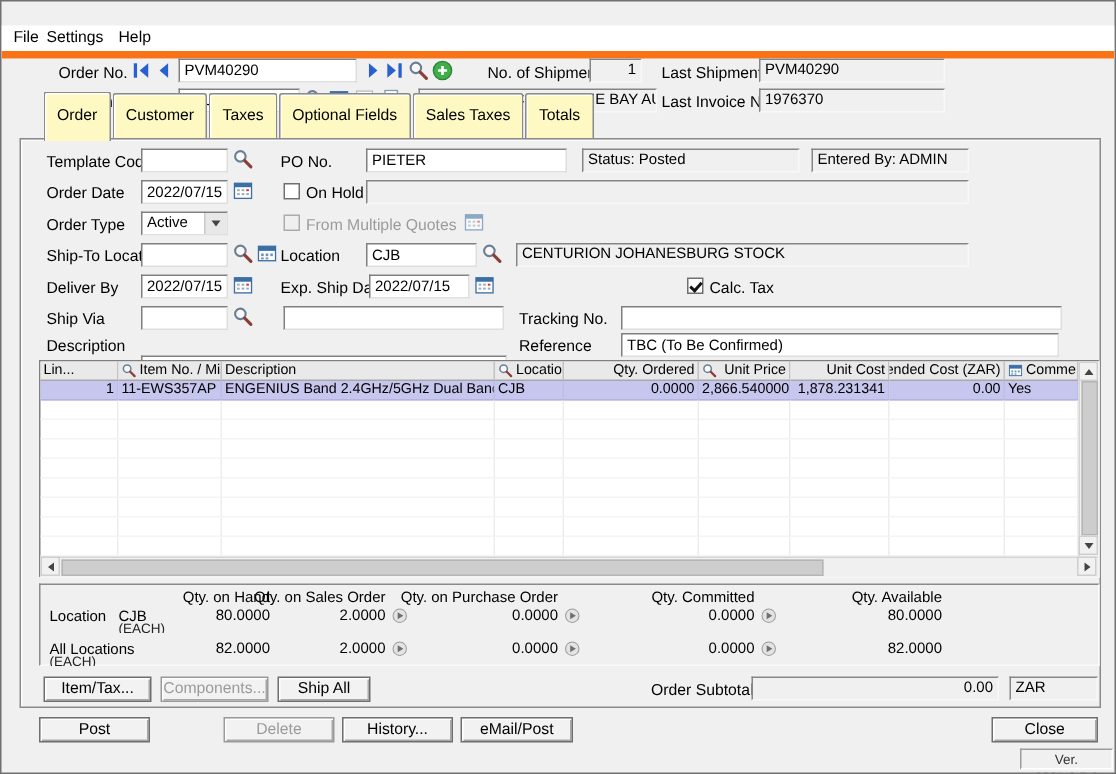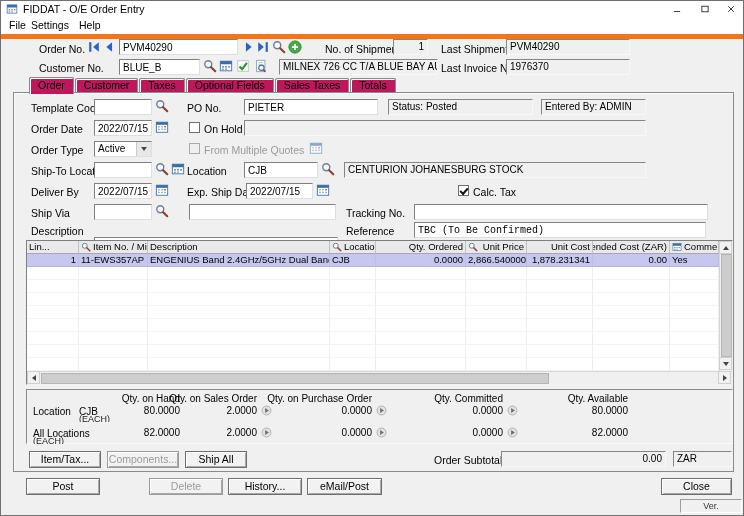--- a/index.html
+++ b/index.html
@@ -25,21 +25,21 @@
   .cb.disabled{background:#efefef;border-color:#ababab;}
   
   #titlebar{position:absolute;left:0;top:0;right:0;height:16px;background:#ffffff;}
   #titlebar .t{position:absolute;left:22px;top:2px;font-size:10.5px;}
   .winbtn{position:absolute;top:0;width:28px;height:15px;text-align:center;}
   .winbtn svg{width:10px;height:10px;margin-top:3px;}
   #menubar{position:absolute;left:0;top:16px;right:0;height:17px;background:#ffffff;border-bottom:5px solid #f97316;}
   .menu-item{position:absolute;top:2px;font-size:10.5px;padding:0 2px;}
   
   #tabs{position:absolute;left:28px;top:77px;height:14px;display:flex;align-items:flex-end;z-index:3;}
-  .tab{height:13px;line-height:13px;padding:0 8px;background:#be185d;border:1px solid #8a8a8a;border-bottom:none;
+  .tab{height:13px;line-height:13px;padding:8px 8px;background:#fef9c3;border:1px solid #8a8a8a;border-bottom:none;
        border-radius:2px 2px 0 0;margin-right:1px;font-size:10.5px;box-shadow:inset 1px 1px 0 #fdfdfd;}
   .tab.active{height:16px;line-height:15px;margin-bottom:-2px;z-index:4;position:relative;}
   #panel{position:absolute;left:12px;top:91px;width:721px;height:380px;background:#f0f0f0;
        border:1px solid #8a8a8a;box-shadow:inset 1px 1px 0 #fbfbfb;box-sizing:border-box;}
   
   .dd{position:absolute;background:#fff;border:1px solid;border-color:#7f7f7f #dedede #dedede #7f7f7f;box-sizing:border-box;height:16px;}
   .dd .val{position:absolute;left:3px;top:1px;font-size:10px;line-height:12px;}
   .dd .arrowbox{position:absolute;right:0;top:0;bottom:0;width:14px;background:#e8e8e8;border-left:1px solid #c9c9c9;
        display:flex;align-items:center;justify-content:center;}
   .tri-down{width:0;height:0;border-left:3px solid transparent;border-right:3px solid transparent;border-top:4px solid #444;}
@@ -145,37 +145,20 @@
         <rect x="3" y="3.5" width="10" height="9" fill="none" stroke="#000" stroke-width="1.2"></rect>
       </symbol>
     <symbol id="sym-x" viewBox="0 0 16 16">
         <path d="M3.5 3.5 L12.5 12.5 M12.5 3.5 L3.5 12.5" stroke="#000" stroke-width="1.2"></path>
       </symbol>
   </defs>
 </svg>
 
 <div id="app">
 
-  <div id="titlebar">
-    <span class="icon" style="left:5px;top:2px;width:12px;height:12px">
-        <svg>
-          <use href="#sym-bluewin"></use>
-        </svg>
-      </span>
-    <span class="t">FIDDAT - O/E Order Entry</span>
-    <span class="winbtn" style="left:662px"><svg>
-          <use href="#sym-min"></use>
-        </svg></span>
-    <span class="winbtn" style="left:690px"><svg>
-          <use href="#sym-max"></use>
-        </svg></span>
-    <span class="winbtn" style="left:716px"><svg>
-          <use href="#sym-x"></use>
-        </svg></span>
-  </div>
 
   <div id="menubar">
     <span class="menu-item" style="left:6px">File</span>
     <span class="menu-item" style="left:28px">Settings</span>
     <span class="menu-item" style="left:76px">Help</span>
   </div>
 
   <span class="lbl" style="left:38px;top:42px">Order No.</span>
   <span class="icon" style="left:86px;top:39px">
       <svg>
@@ -340,21 +323,21 @@
         <use href="#sym-cal"></use>
       </svg>
     </span>
   <span class="cb checked" style="left:457px;top:184px"></span>
   <span class="lbl" style="left:472px;top:185px">Calc. Tax</span>
 
   <span class="lbl" style="left:345px;top:206px">Tracking No.</span>
   <input class="tb" style="left: 413px; top: 203px; width: 294px;" value="">
 
   <span class="lbl" style="left:345px;top:224px">Reference</span>
-  <input class="tb" style="left: 413px; top: 221px; width: 292px; font-family: Liberation Mono, monospace;" value="TBC (To Be Confirmed)">
+  <input class="tb" style="left: 413px; top: 221px; width: 292px;" value="TBC (To Be Confirmed)">
 
   <div id="grid">
     <div class="grow" style="top:0">
       <div class="gh">Lin...</div>
       <div class="gh">
           <svg>
             <use href="#sym-mag"></use>
           </svg>
           <span>Item No. / Misc. Ch...</span>
         </div>

